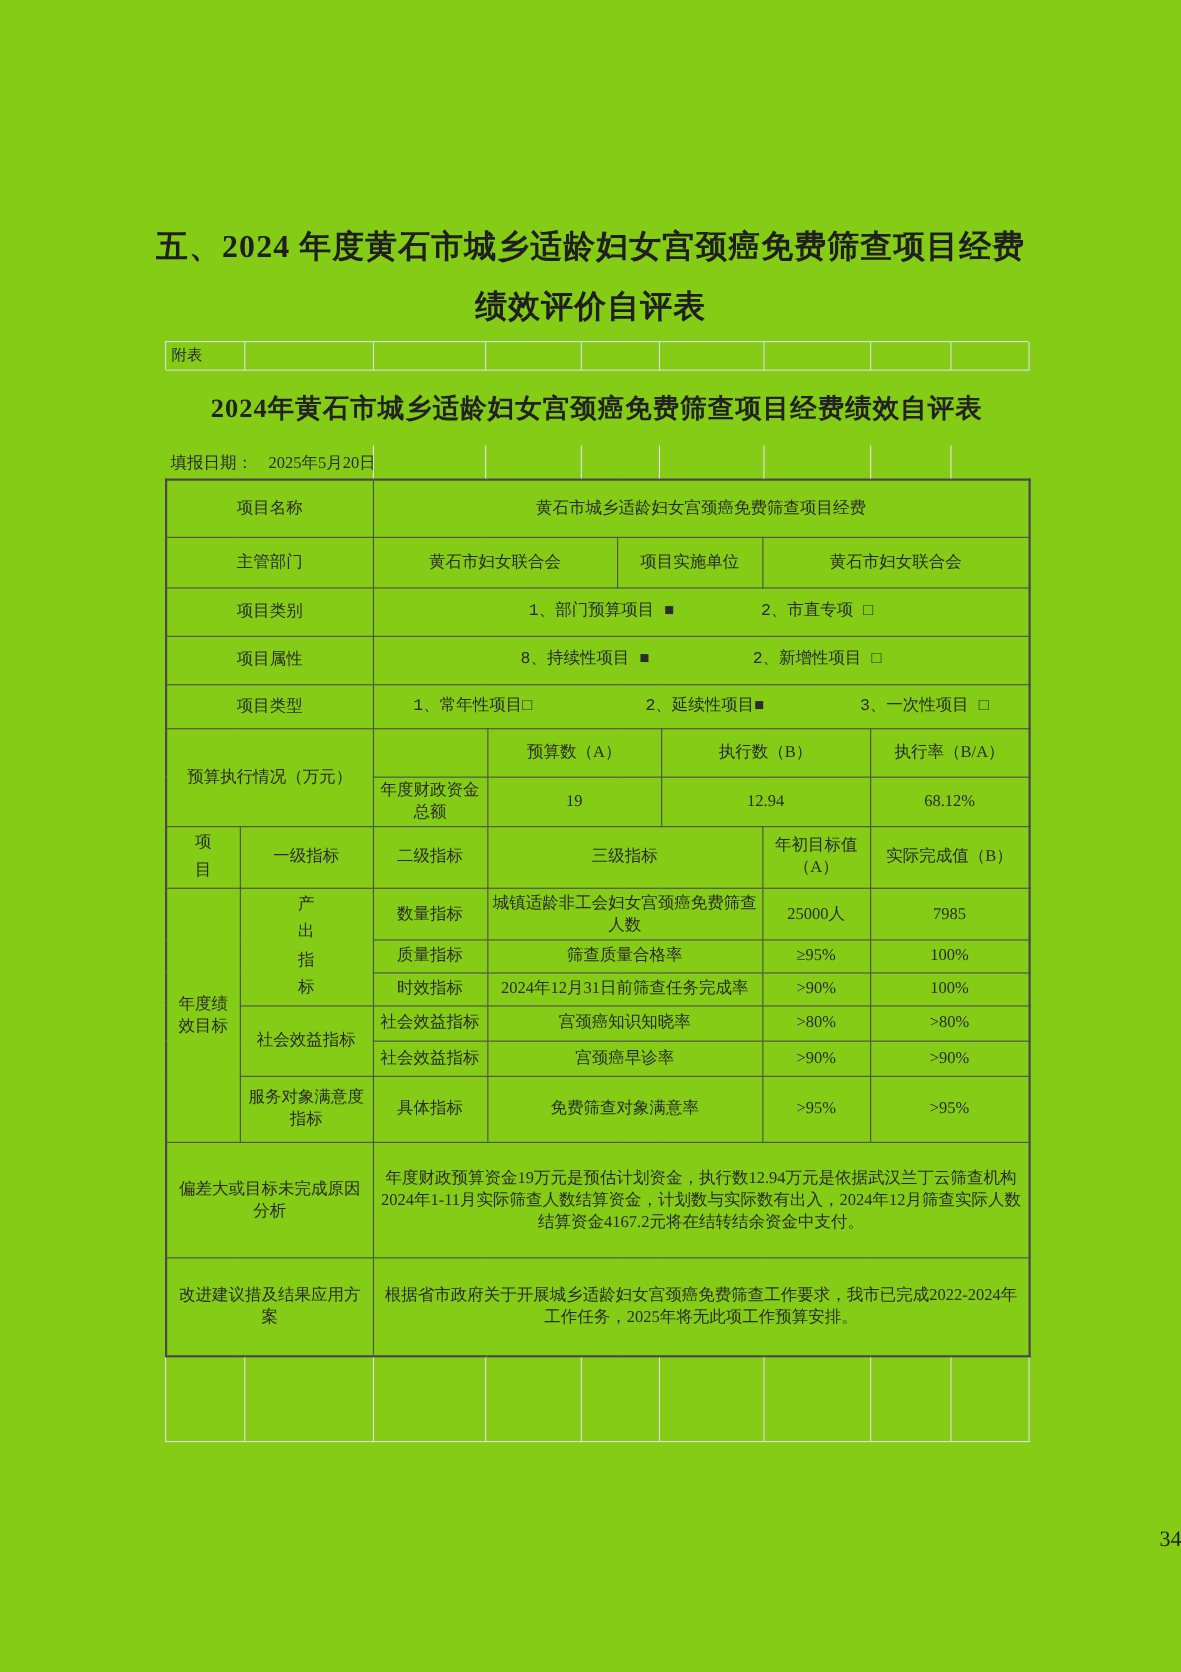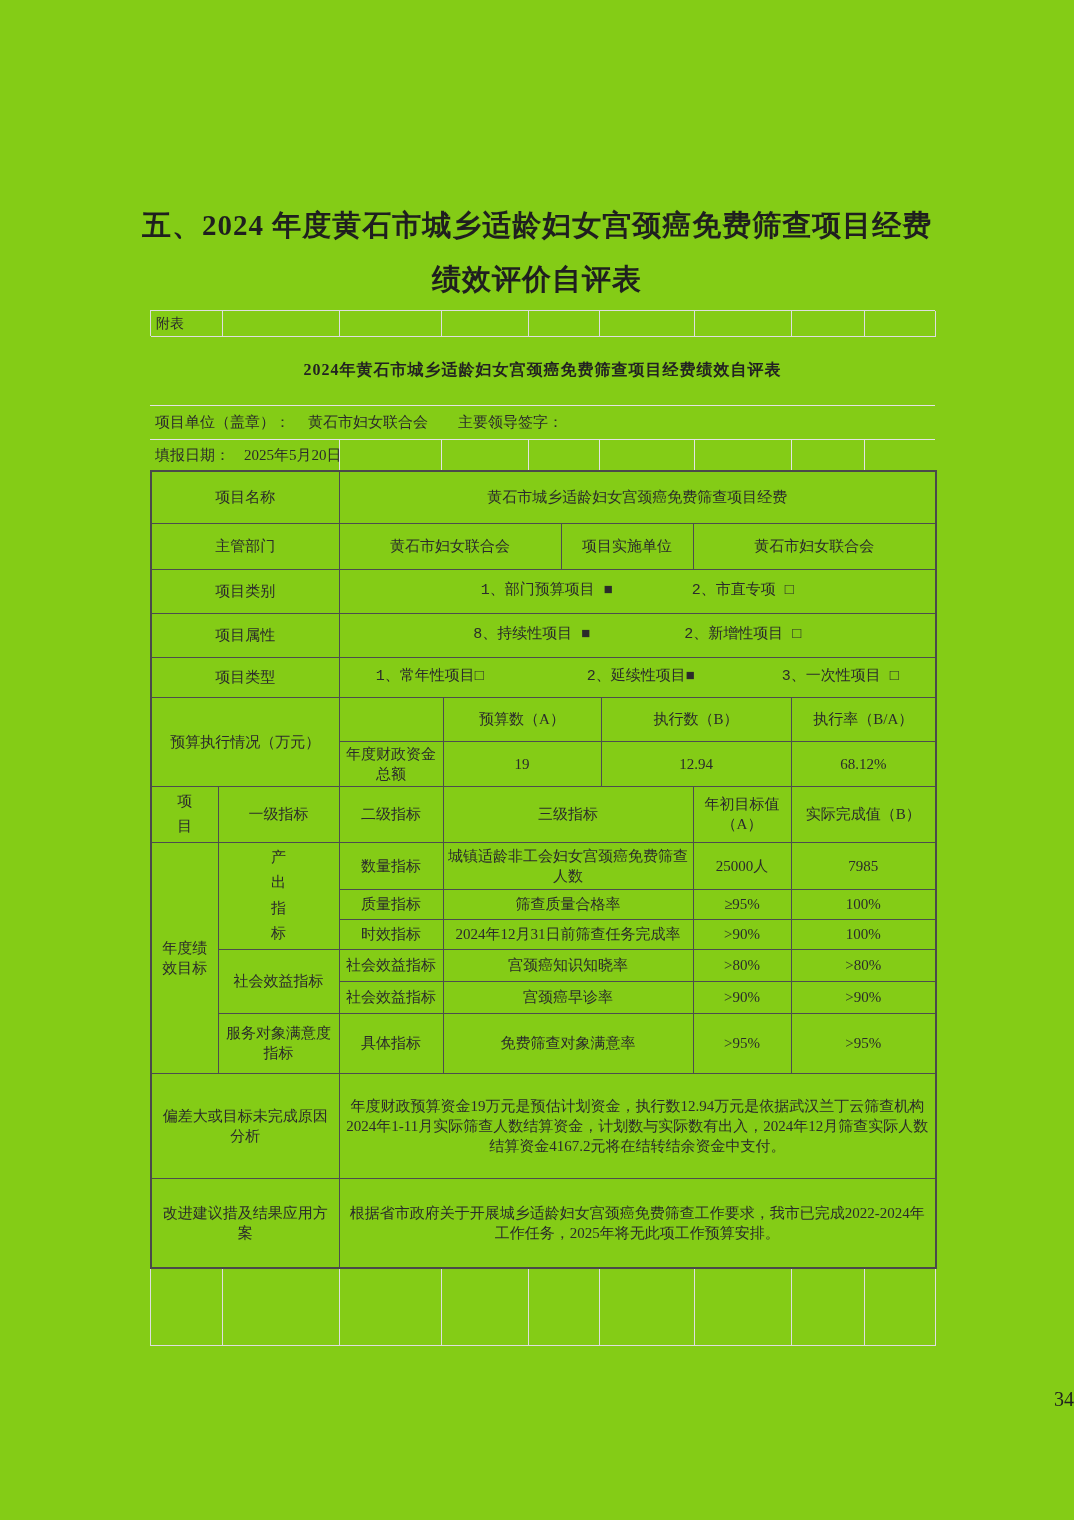--- a/index.html
+++ b/index.html
@@ -17,21 +17,21 @@
   
   .sheet { position:absolute; left:150px; top:310px; width:785px; }
   .grid-row { display:grid; grid-template-columns:72px 117px 102px 87px 71px 95px 97px 73px 71px;
               border-top:1px solid #dedede; border-left:1px solid #dedede; box-sizing:border-box; }
   .grid-row .gc { border-right:1px solid #dedede; border-bottom:1px solid #dedede;
                   box-sizing:border-box; font-size:14px; line-height:25px; padding-left:5px; }
   .attach-row { height:26px; }
   .empty-row  { height:77px; border-top:none; }
   .title-row {
     height:69px; display:flex; align-items:center; justify-content:center;
-    font-size:16px; font-weight:bold; letter-spacing:1px; color:#222;
+    font-size:24px; font-weight:bold; letter-spacing:1px; color:#222;
   }
   .unit-row {
     height:35px; display:flex; align-items:center; font-size:15px;
     border-top:1px solid #e3e3e3; border-bottom:1px solid #e3e3e3; box-sizing:border-box;
     padding-left:5px; color:#2b2b2b;
   }
   .unit-row .unit-val  { margin-left:18px; }
   .unit-row .sign-label{ margin-left:30px; }
   .date-row {
     position:relative; height:30px; display:flex; align-items:center;
@@ -77,25 +77,20 @@
       <div class="gc"></div>
       <div class="gc"></div>
       <div class="gc"></div>
       <div class="gc"></div>
       <div class="gc"></div>
       <div class="gc"></div>
     </div>
 
     <div class="title-row">2024年黄石市城乡适龄妇女宫颈癌免费筛查项目经费绩效自评表</div>
 
-    <div class="unit-row">
-      <span>项目单位（盖章）：</span>
-      <span class="unit-val">黄石市妇女联合会</span>
-      <span class="sign-label">主要领导签字：</span>
-    </div>
 
     <div class="date-row">
       <span>填报日期：</span>
       <span class="date-val">2025年5月20日</span>
       <i class="fv" style="left:189px"></i>
       <i class="fv" style="left:291px"></i>
       <i class="fv" style="left:378px"></i>
       <i class="fv" style="left:449px"></i>
       <i class="fv" style="left:544px"></i>
       <i class="fv" style="left:641px"></i>

